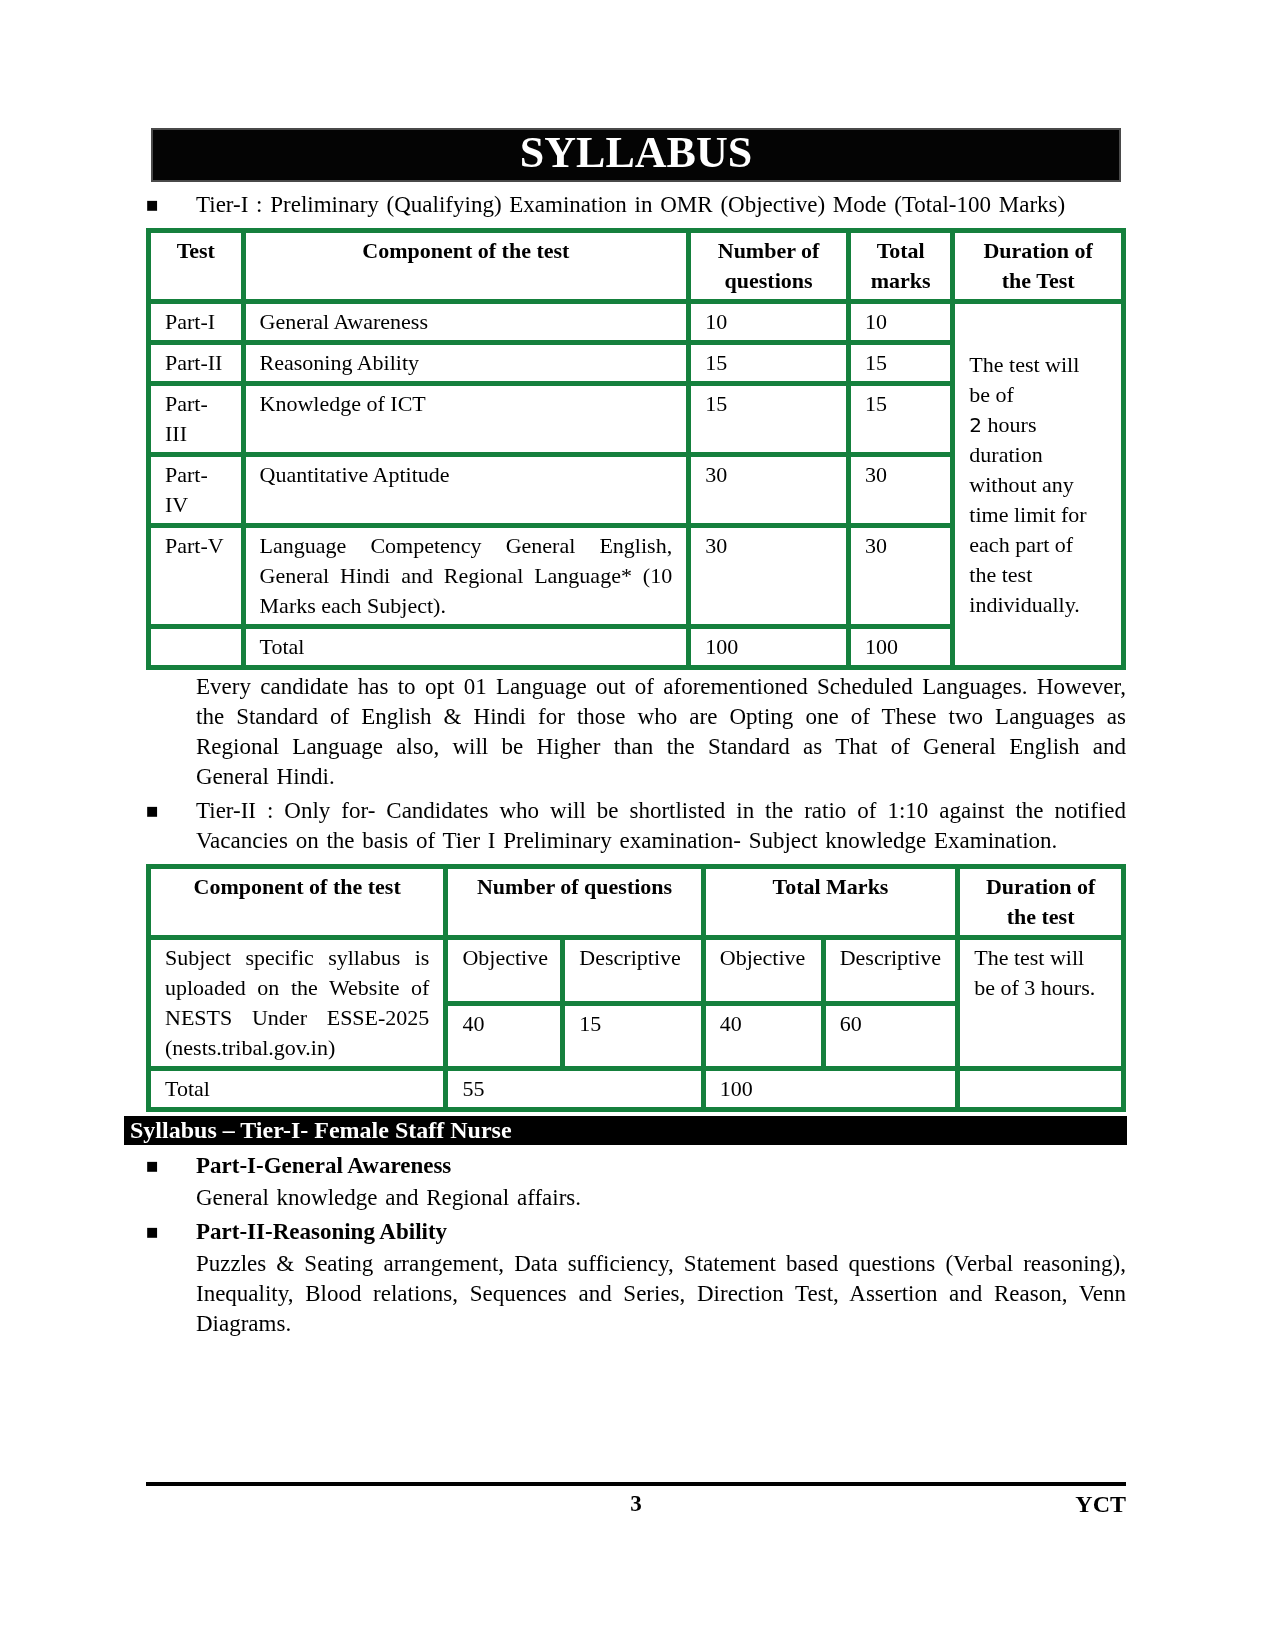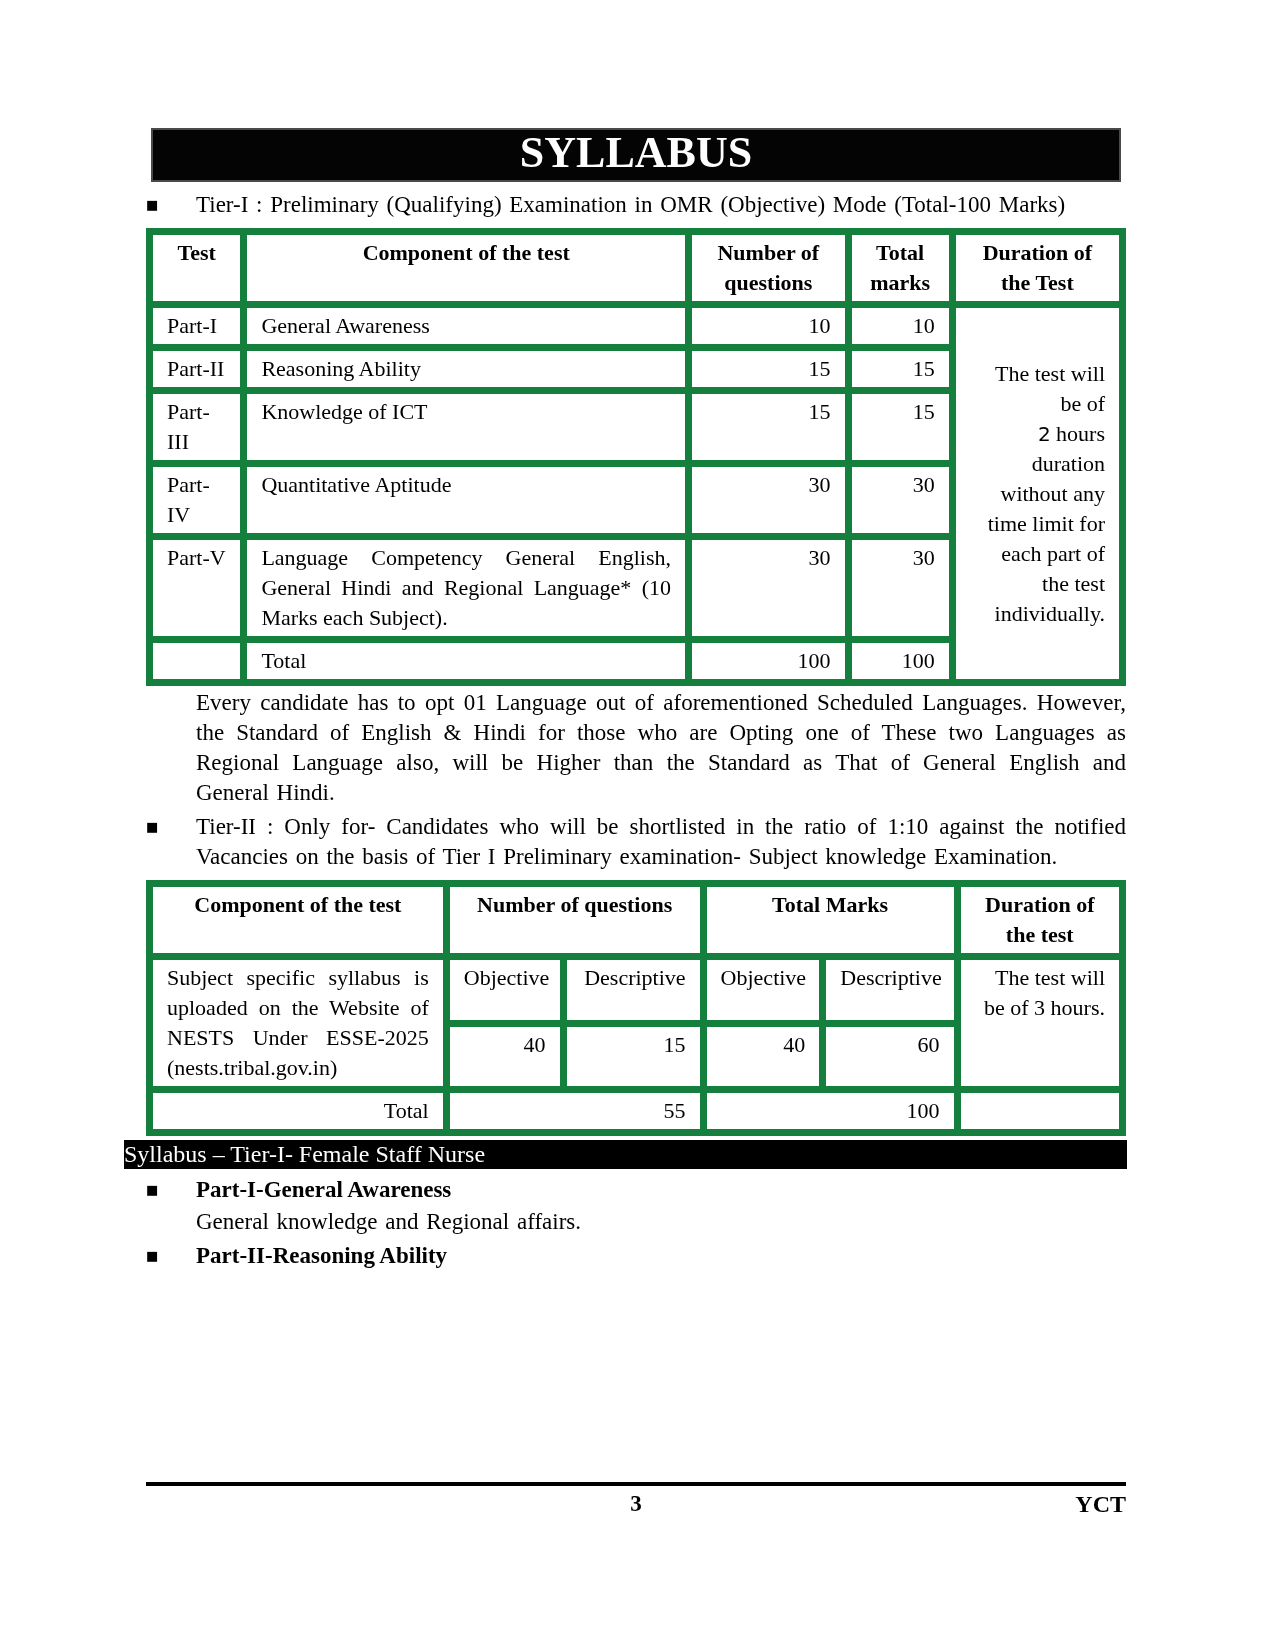--- a/index.html
+++ b/index.html
@@ -21,33 +21,33 @@
   .bullet-para{position:relative;margin-left:50px;}
   .bullet-para .sq{
     position:absolute;left:-50px;top:8px;font-size:13px;line-height:13px;
     font-family:"DejaVu Sans", sans-serif;
   }
   .b{font-weight:normal;}
   .mt8{margin-top:8px;} .mt6{margin-top:6px;} .mt4{margin-top:4px;} .mt2{margin-top:2px;}
 
   table{border-collapse:collapse;width:100%;table-layout:fixed;}
   .tbl{border:2px solid #000;font-size:22px;}
-  .tbl td{border:7px solid #15803d;padding:3px 14px;vertical-align:top;line-height:30px;}
+  .tbl td{border:5px solid #15803d;padding:3px 14px;vertical-align:top;line-height:30px;}
   .th{font-weight:bold;text-align:center;}
-  .center{text-align:right;}
+  .center{text-align:left;}
   .mid{vertical-align:middle !important;}
   .pre{white-space:pre-line;}
   .just{text-align:justify;font-family:Liberation Serif, serif;}
   .t1{margin-top:8px;}
   .t2{margin-top:8px;}
 
   .section-bar{
     margin-top:4px;margin-left:-22px;width:calc(100% + 23px);
-    height:29px;background:#000;color:#fff;font-weight:normal;
-    font-size:24px;line-height:29px;box-sizing:border-box;
+    height:29px;background:#000;color:#fff;font-weight:bold;
+    font-size:24px;line-height:29px;padding-left:6px;box-sizing:border-box;
   }
   .sec-head{font-size:23px;line-height:30px;font-weight:bold;}
 
   .footer{position:absolute;left:146px;top:1482px;width:980px;border-top:4px solid #000;}
   .footer .page-num{display:block;text-align:center;font-weight:bold;font-size:23px;padding-top:5px;}
   .footer .brand{position:absolute;right:0;top:5px;font-weight:bold;font-size:24px;}
 </style>
 </head>
 <body>
 
@@ -182,19 +182,20 @@
   <div class="sec-head bullet-para mt6">
     <span class="sq">■</span>
     <span>Part-I-General Awareness</span>
   </div>
   <div class="para ind mt2">General knowledge and Regional affairs.</div>
 
   <div class="sec-head bullet-para mt4">
     <span class="sq">■</span>
     <span>Part-II-Reasoning Ability</span>
   </div>
+  <div class="para ind mt2">Puzzles &amp; Seating arrangement, Data sufficiency, Statement based questions (Verbal reasoning), Inequality, Blood relations, Sequences and Series, Direction Test, Assertion and Reason, Venn Diagrams.</div>
 
 </div>
 
 <div class="footer">
   <span class="page-num">3</span>
   <span class="brand">YCT</span>
 </div>
 
 </body></html>

